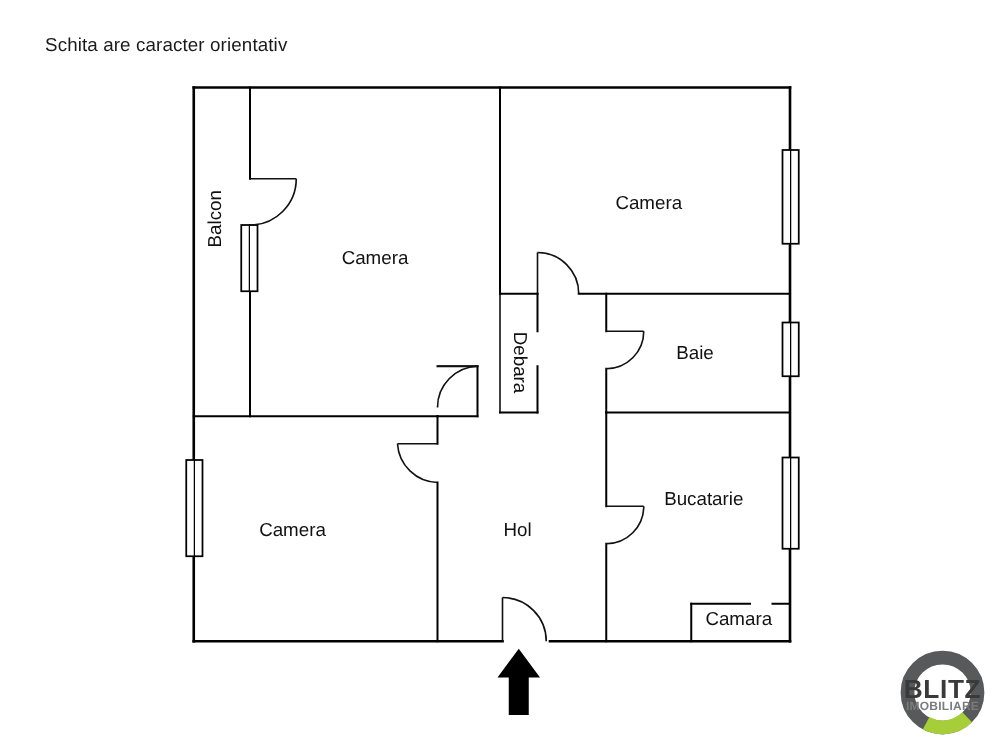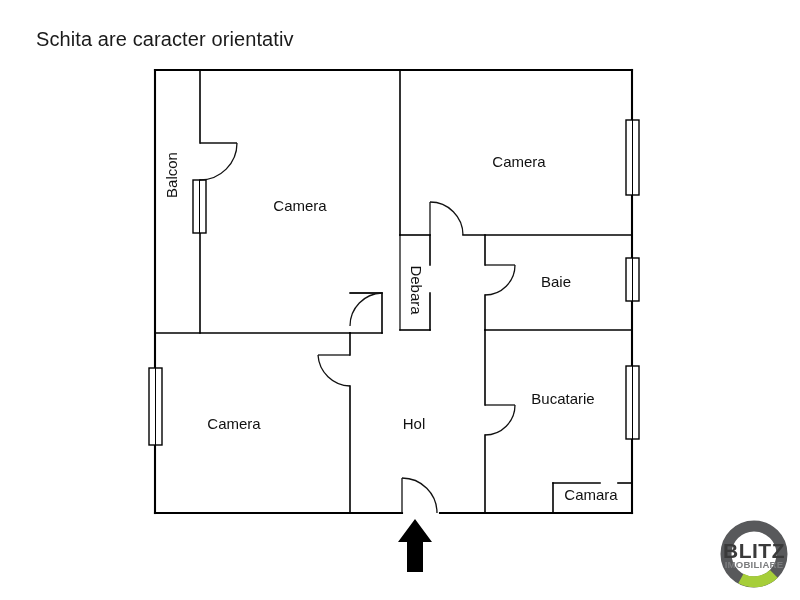--- a/index.html
+++ b/index.html
@@ -12,21 +12,21 @@
     width: 800px;
     height: 600px;
     position: relative;
     font-family: "Liberation Sans", sans-serif;
     overflow: hidden;
   }
   #plan-title {
     position: absolute;
     left: 36px;
     top: 28px;
-    font-size: 20px;
+    font-size: 15px;
     color: #1a1a1a;
     font-family: "Liberation Sans", sans-serif;
     letter-spacing: 0.1px;
     white-space: nowrap;
   }
   #floorplan-svg {
     position: absolute;
     left: 0;
     top: 0;
     width: 800px;

